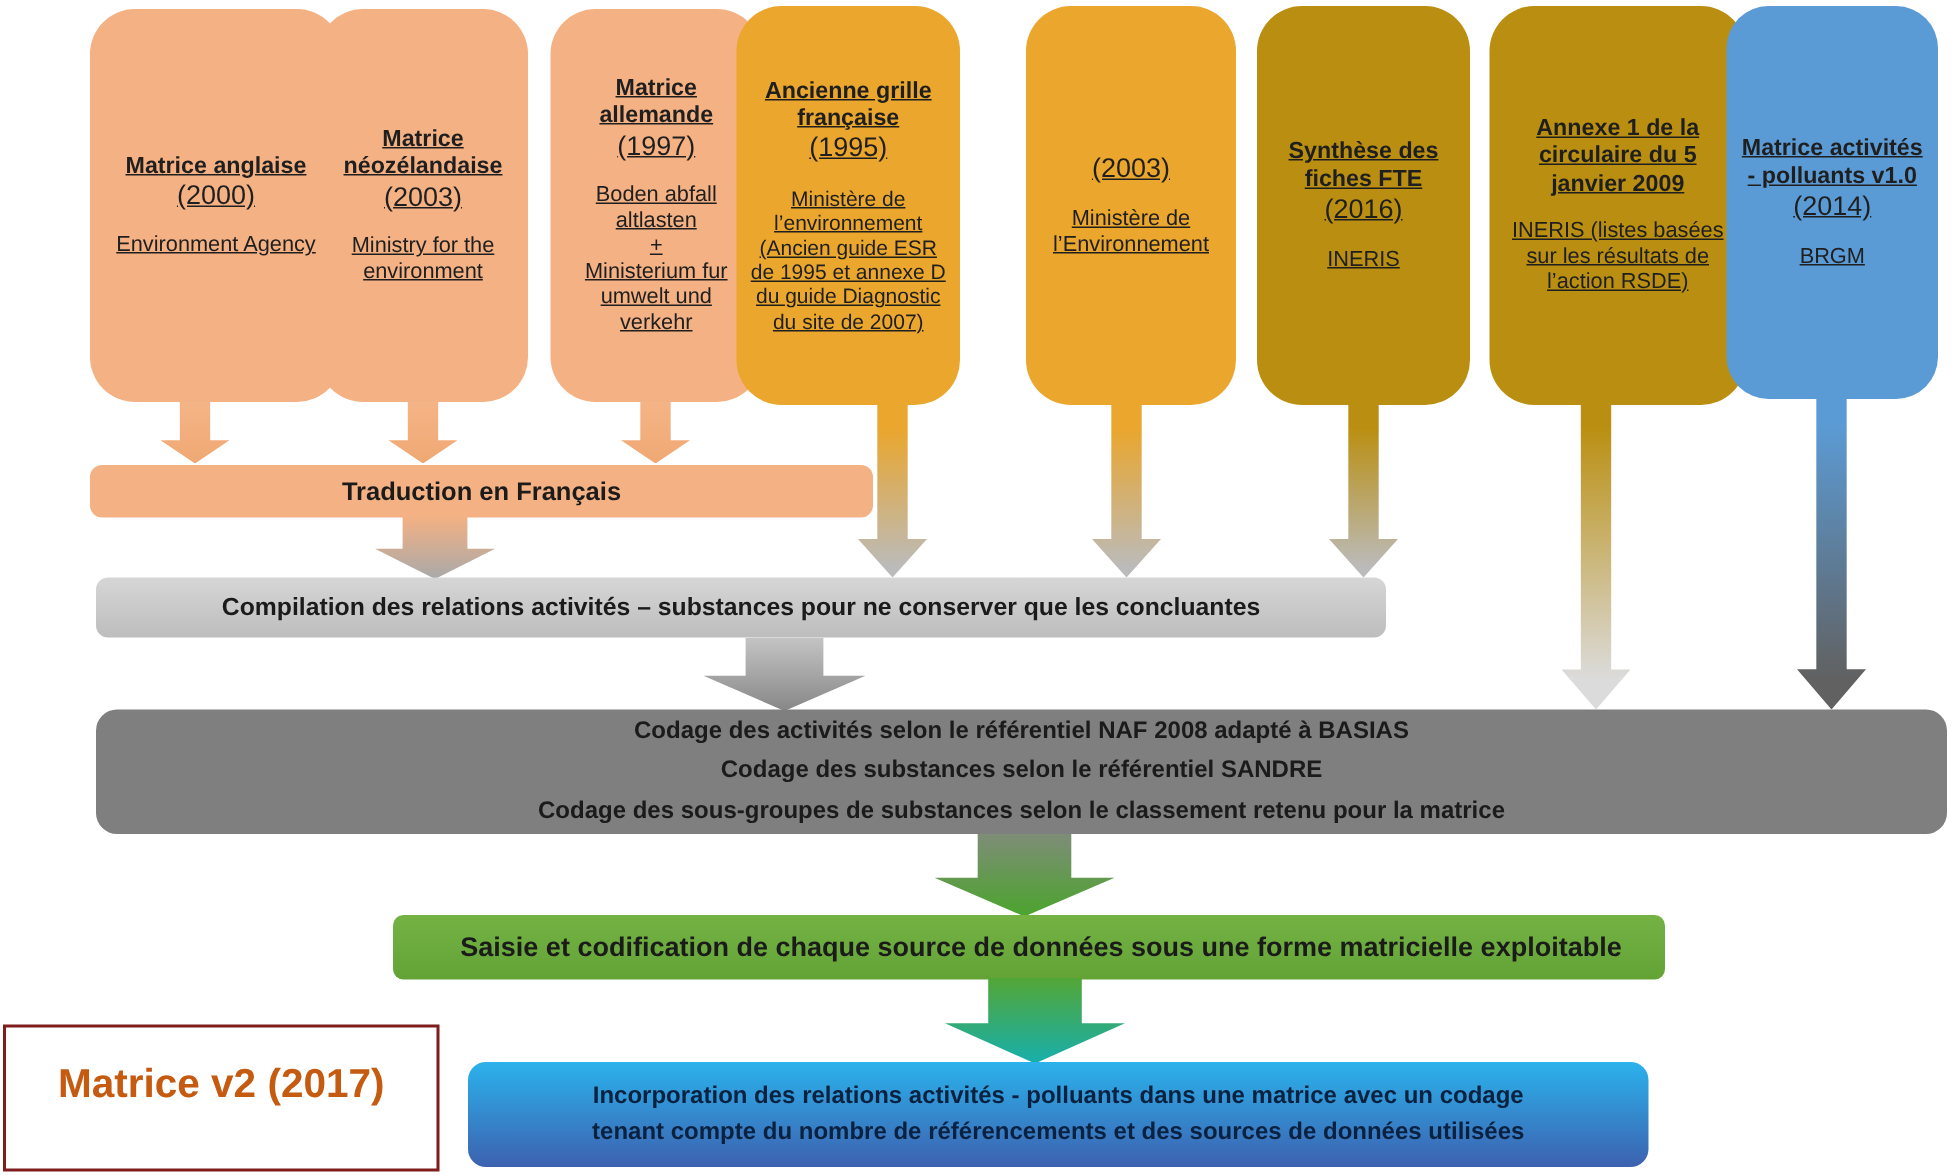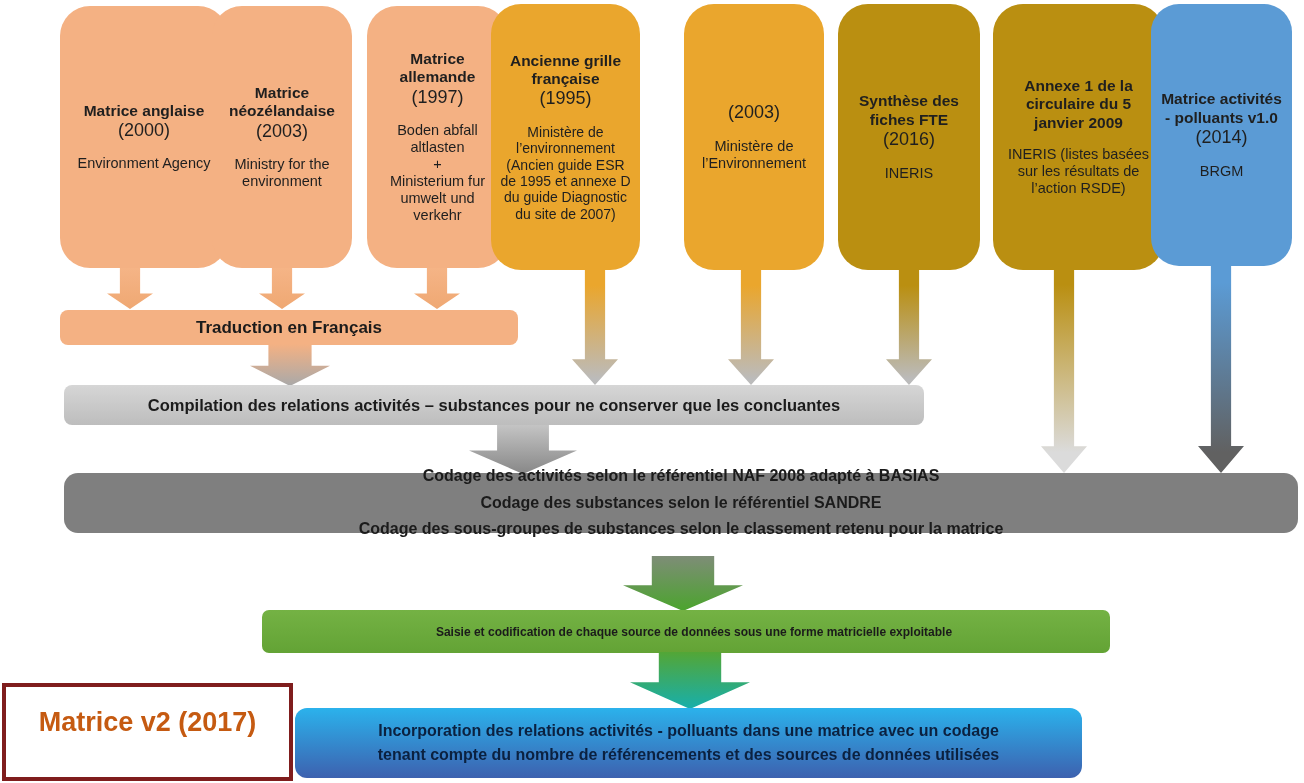--- a/index.html
+++ b/index.html
@@ -3,38 +3,38 @@
 <meta charset="utf-8">
 <style>
   html,body{margin:0;padding:0;background:#fff;}
   #canvas{
     position:relative;width:1304px;height:783px;background:#ffffff;overflow:hidden;
     font-family:"Liberation Sans", sans-serif;
   }
   .box{
     position:absolute;border-radius:30px;display:flex;flex-direction:column;
     align-items:center;justify-content:center;text-align:center;
-    color:#1f1f1f;padding:24px 8px;box-sizing:border-box;
+    color:#1f1f1f;padding:24px 8px;box-sizing:border-box;text-decoration:underline;
   }
   .box-title{font-weight:bold;font-size:15.5px;line-height:1.18;white-space:pre-line;}
   .box-year{font-size:18px;line-height:1.2;}
   .box-body{font-size:14.5px;line-height:1.17;margin-top:14px;white-space:pre-line;text-align:center;}
   .arrow{position:absolute;}
   .bar{
     position:absolute;display:flex;align-items:center;justify-content:center;
     text-align:center;font-weight:bold;color:#1b1b1b;box-sizing:border-box;
   }
   .bar-peach{background:#F4B183;border-radius:8px;font-size:17px;}
   .bar-lightgray{background:linear-gradient(#D6D6D6,#BDBDBD);border-radius:8px;font-size:16.5px;}
   .bar-darkgray{background:#7F7F7F;border-radius:14px;font-size:16px;line-height:1.65;white-space:pre-line;}
-  .bar-green{background:linear-gradient(#74B244,#63A335);border-radius:7px;font-size:12px;padding-left:16px;}
+  .bar-green{background:linear-gradient(#74B244,#63A335);border-radius:7px;font-size:18px;padding-left:16px;}
   .bar-blue{background:linear-gradient(#2BB2EC,#3D61AF);border-radius:12px;font-size:16px;
             line-height:1.5;white-space:pre-line;color:#0b2140;}
   .label-box{
-    position:absolute;background:#ffffff;border:4px solid #7f1d1d;display:flex;
+    position:absolute;background:#ffffff;border:2px solid #7f1d1d;display:flex;
     align-items:center;justify-content:center;box-sizing:border-box;
     font-weight:bold;font-size:27px;color:#C55A11;padding-bottom:20px;
   }
   
   .a-short{clip-path:polygon(28% 0,72% 0,72% 62%,100% 62%,50% 100%,0 62%,28% 62%);}
   .a-long78{clip-path:polygon(28% 0,72% 0,72% 78%,100% 78%,50% 100%,0 78%,28% 78%);}
   .a-long87{clip-path:polygon(28% 0,72% 0,72% 87%,100% 87%,50% 100%,0 87%,28% 87%);}
   .a-mid{clip-path:polygon(23% 0,77% 0,77% 52%,100% 52%,50% 100%,0 52%,23% 52%);}
   .a-mid2{clip-path:polygon(26% 0,74% 0,74% 52%,100% 52%,50% 100%,0 52%,26% 52%);}
   .a-mid3{clip-path:polygon(24% 0,76% 0,76% 53%,100% 53%,50% 100%,0 53%,24% 53%);}
@@ -97,47 +97,47 @@
   <div class="arrow a-short" style="left:259px;top:268px;width:46px;height:41px;background:linear-gradient(#F5B486,#EFA873);"></div>
   <div class="arrow a-short" style="left:414px;top:268px;width:46px;height:41px;background:linear-gradient(#F5B486,#EFA873);"></div>
 
   <div class="arrow a-long78" style="left:572px;top:268px;width:46px;height:117px;background:linear-gradient(#EAA62D 15%,#BBBBBB 95%);"></div>
   <div class="arrow a-long78" style="left:728px;top:268px;width:46px;height:117px;background:linear-gradient(#EAA62D 15%,#BBBBBB 95%);"></div>
   <div class="arrow a-long78" style="left:886px;top:268px;width:46px;height:117px;background:linear-gradient(#BA8F11 15%,#BBBBBB 95%);"></div>
 
   <div class="arrow a-long87" style="left:1041px;top:268px;width:46px;height:205px;background:linear-gradient(#BA8F11 8%,#DBDBDB 90%);"></div>
   <div class="arrow a-long87" style="left:1198px;top:266px;width:46px;height:207px;background:linear-gradient(#5B9BD5 8%,#616161 90%);"></div>
 
-  <div class="bar bar-peach" style="left:60px;top:310px;width:458px;height:35px;">
+  <div class="bar bar-peach" style="left:60px;top:310px;width:522px;height:35px;">
     <span>Traduction en Français</span>
   </div>
 
   <div class="arrow a-mid" style="left:250px;top:344px;width:80px;height:42px;background:linear-gradient(#F4B183,#A9A9A9);"></div>
 
   <div class="bar bar-lightgray" style="left:64px;top:385px;width:860px;height:40px;">
     <span>Compilation des relations activités – substances pour ne conserver que les concluantes</span>
   </div>
 
   <div class="arrow a-mid2" style="left:469px;top:425px;width:108px;height:49px;background:linear-gradient(#C4C4C4,#878787);"></div>
 
-  <div class="bar bar-darkgray" style="left:64px;top:473px;width:1234px;height:60px;">
+  <div class="bar bar-darkgray" style="left:64px;top:473px;width:1234px;height:83px;">
     <span>Codage des activités selon le référentiel NAF 2008 adapté à BASIAS
 Codage des substances selon le référentiel SANDRE
 Codage des sous-groupes de substances selon le classement retenu pour la matrice</span>
   </div>
 
   <div class="arrow a-mid3" style="left:623px;top:556px;width:120px;height:55px;background:linear-gradient(#7E8D77,#4BA42D);"></div>
 
   <div class="bar bar-green" style="left:262px;top:610px;width:848px;height:43px;">
     <span>Saisie et codification de chaque source de données sous une forme matricielle exploitable</span>
   </div>
 
   <div class="arrow a-mid3" style="left:630px;top:652px;width:120px;height:57px;background:linear-gradient(#53A636,#17AFAC);"></div>
 
-  <div class="bar bar-blue" style="left:295px;top:708px;width:787px;height:70px;">
+  <div class="bar bar-blue" style="left:312px;top:708px;width:787px;height:70px;">
     <span>Incorporation des relations activités - polluants dans une matrice avec un codage
 tenant compte du nombre de référencements et des sources de données utilisées</span>
   </div>
 
   <div class="label-box" style="left:2px;top:683px;width:291px;height:98px;">
     <span>Matrice v2 (2017)</span>
   </div>
 
 </div>
 

